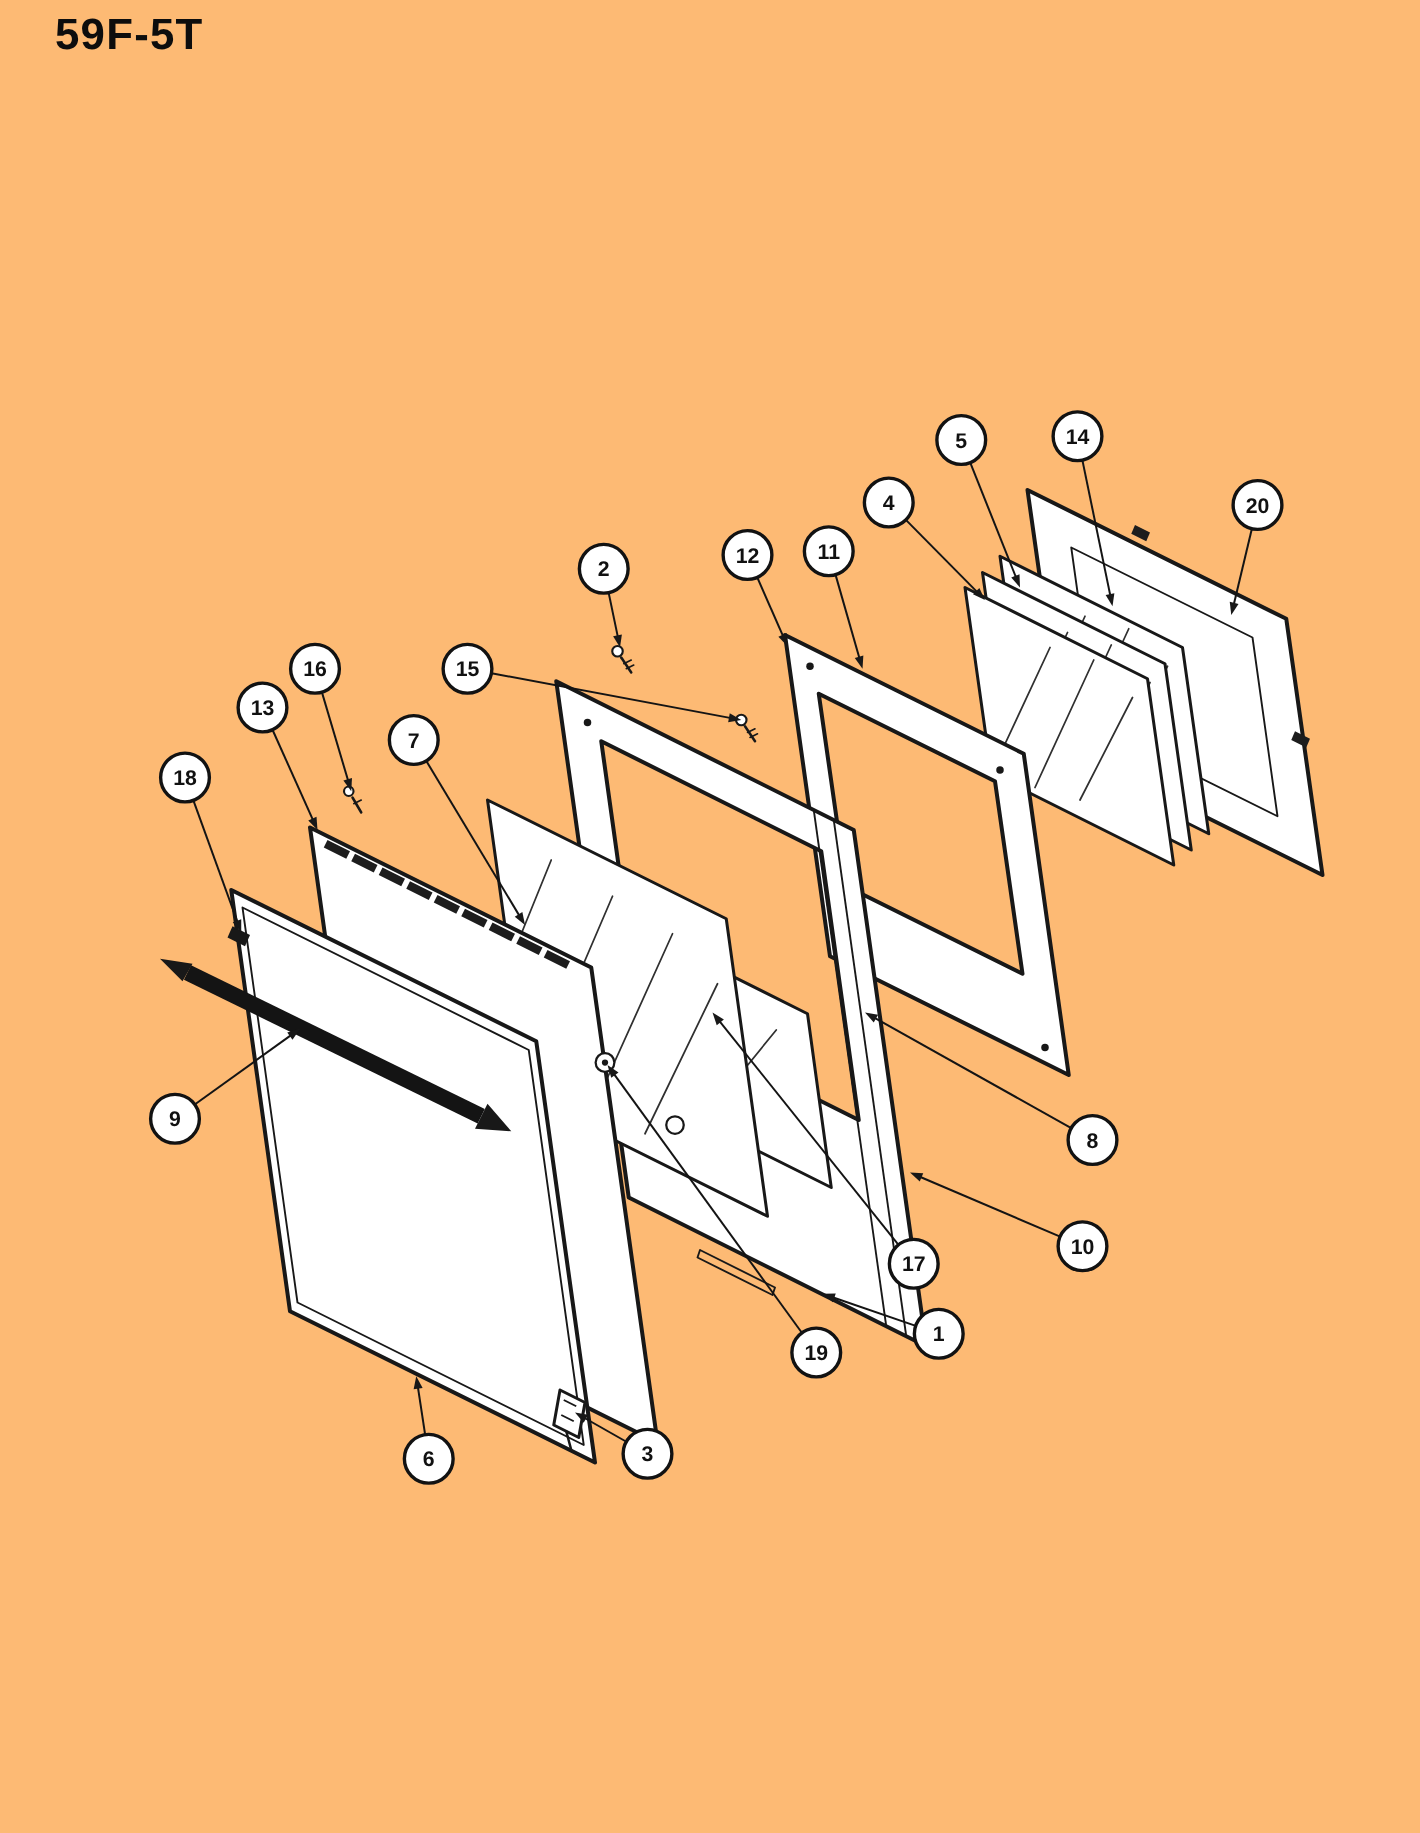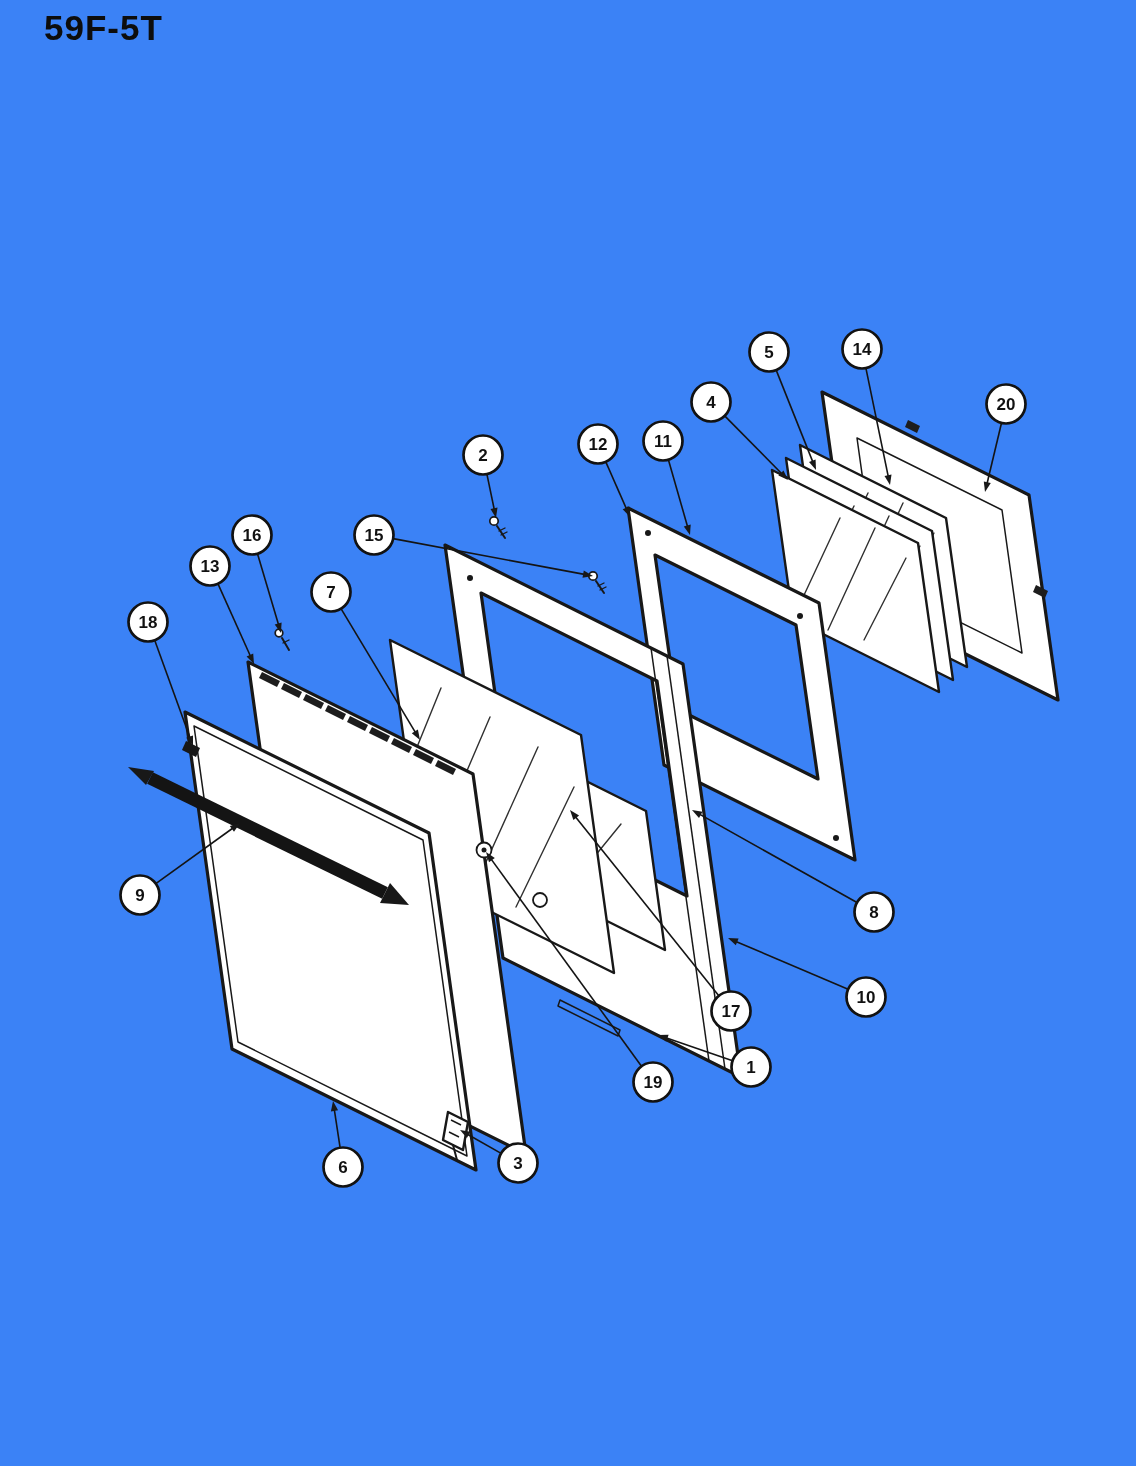--- a/index.html
+++ b/index.html
@@ -1,17 +1,17 @@
 <!DOCTYPE html>
 <html><head>
 <meta charset="utf-8">
 <style>
   html,body{margin:0;padding:0;background:#ffffff}
   body{width:1136px;height:1466px;position:relative;font-family:"Liberation Sans",sans-serif}
-  .page{position:absolute;inset:0;background:#3b82f6;overflow:hidden}
+  .page{position:absolute;inset:0;background:#fdba74;overflow:hidden}
   .drawing-number{position:absolute;top:8px;left:44px;font-size:35px;font-weight:bold;letter-spacing:1px;color:#0d0d0d}
   svg{position:absolute;top:0;left:0}
   .panel{fill:#fff;stroke:#181818;stroke-width:2.4;stroke-linejoin:round}
   .thick{stroke-width:3.2}
   .outline{fill:none;stroke:#181818;stroke-width:1.5;stroke-linejoin:round}
   .hatch{stroke:#303030;stroke-width:1.4;stroke-linecap:round}
   .thinline{stroke:#181818;stroke-width:1.5;fill:none}
   .hole{fill:#fff;stroke:#181818;stroke-width:1.8}
   .dot{fill:#181818}
   .slot{fill:#1d1d1d}

